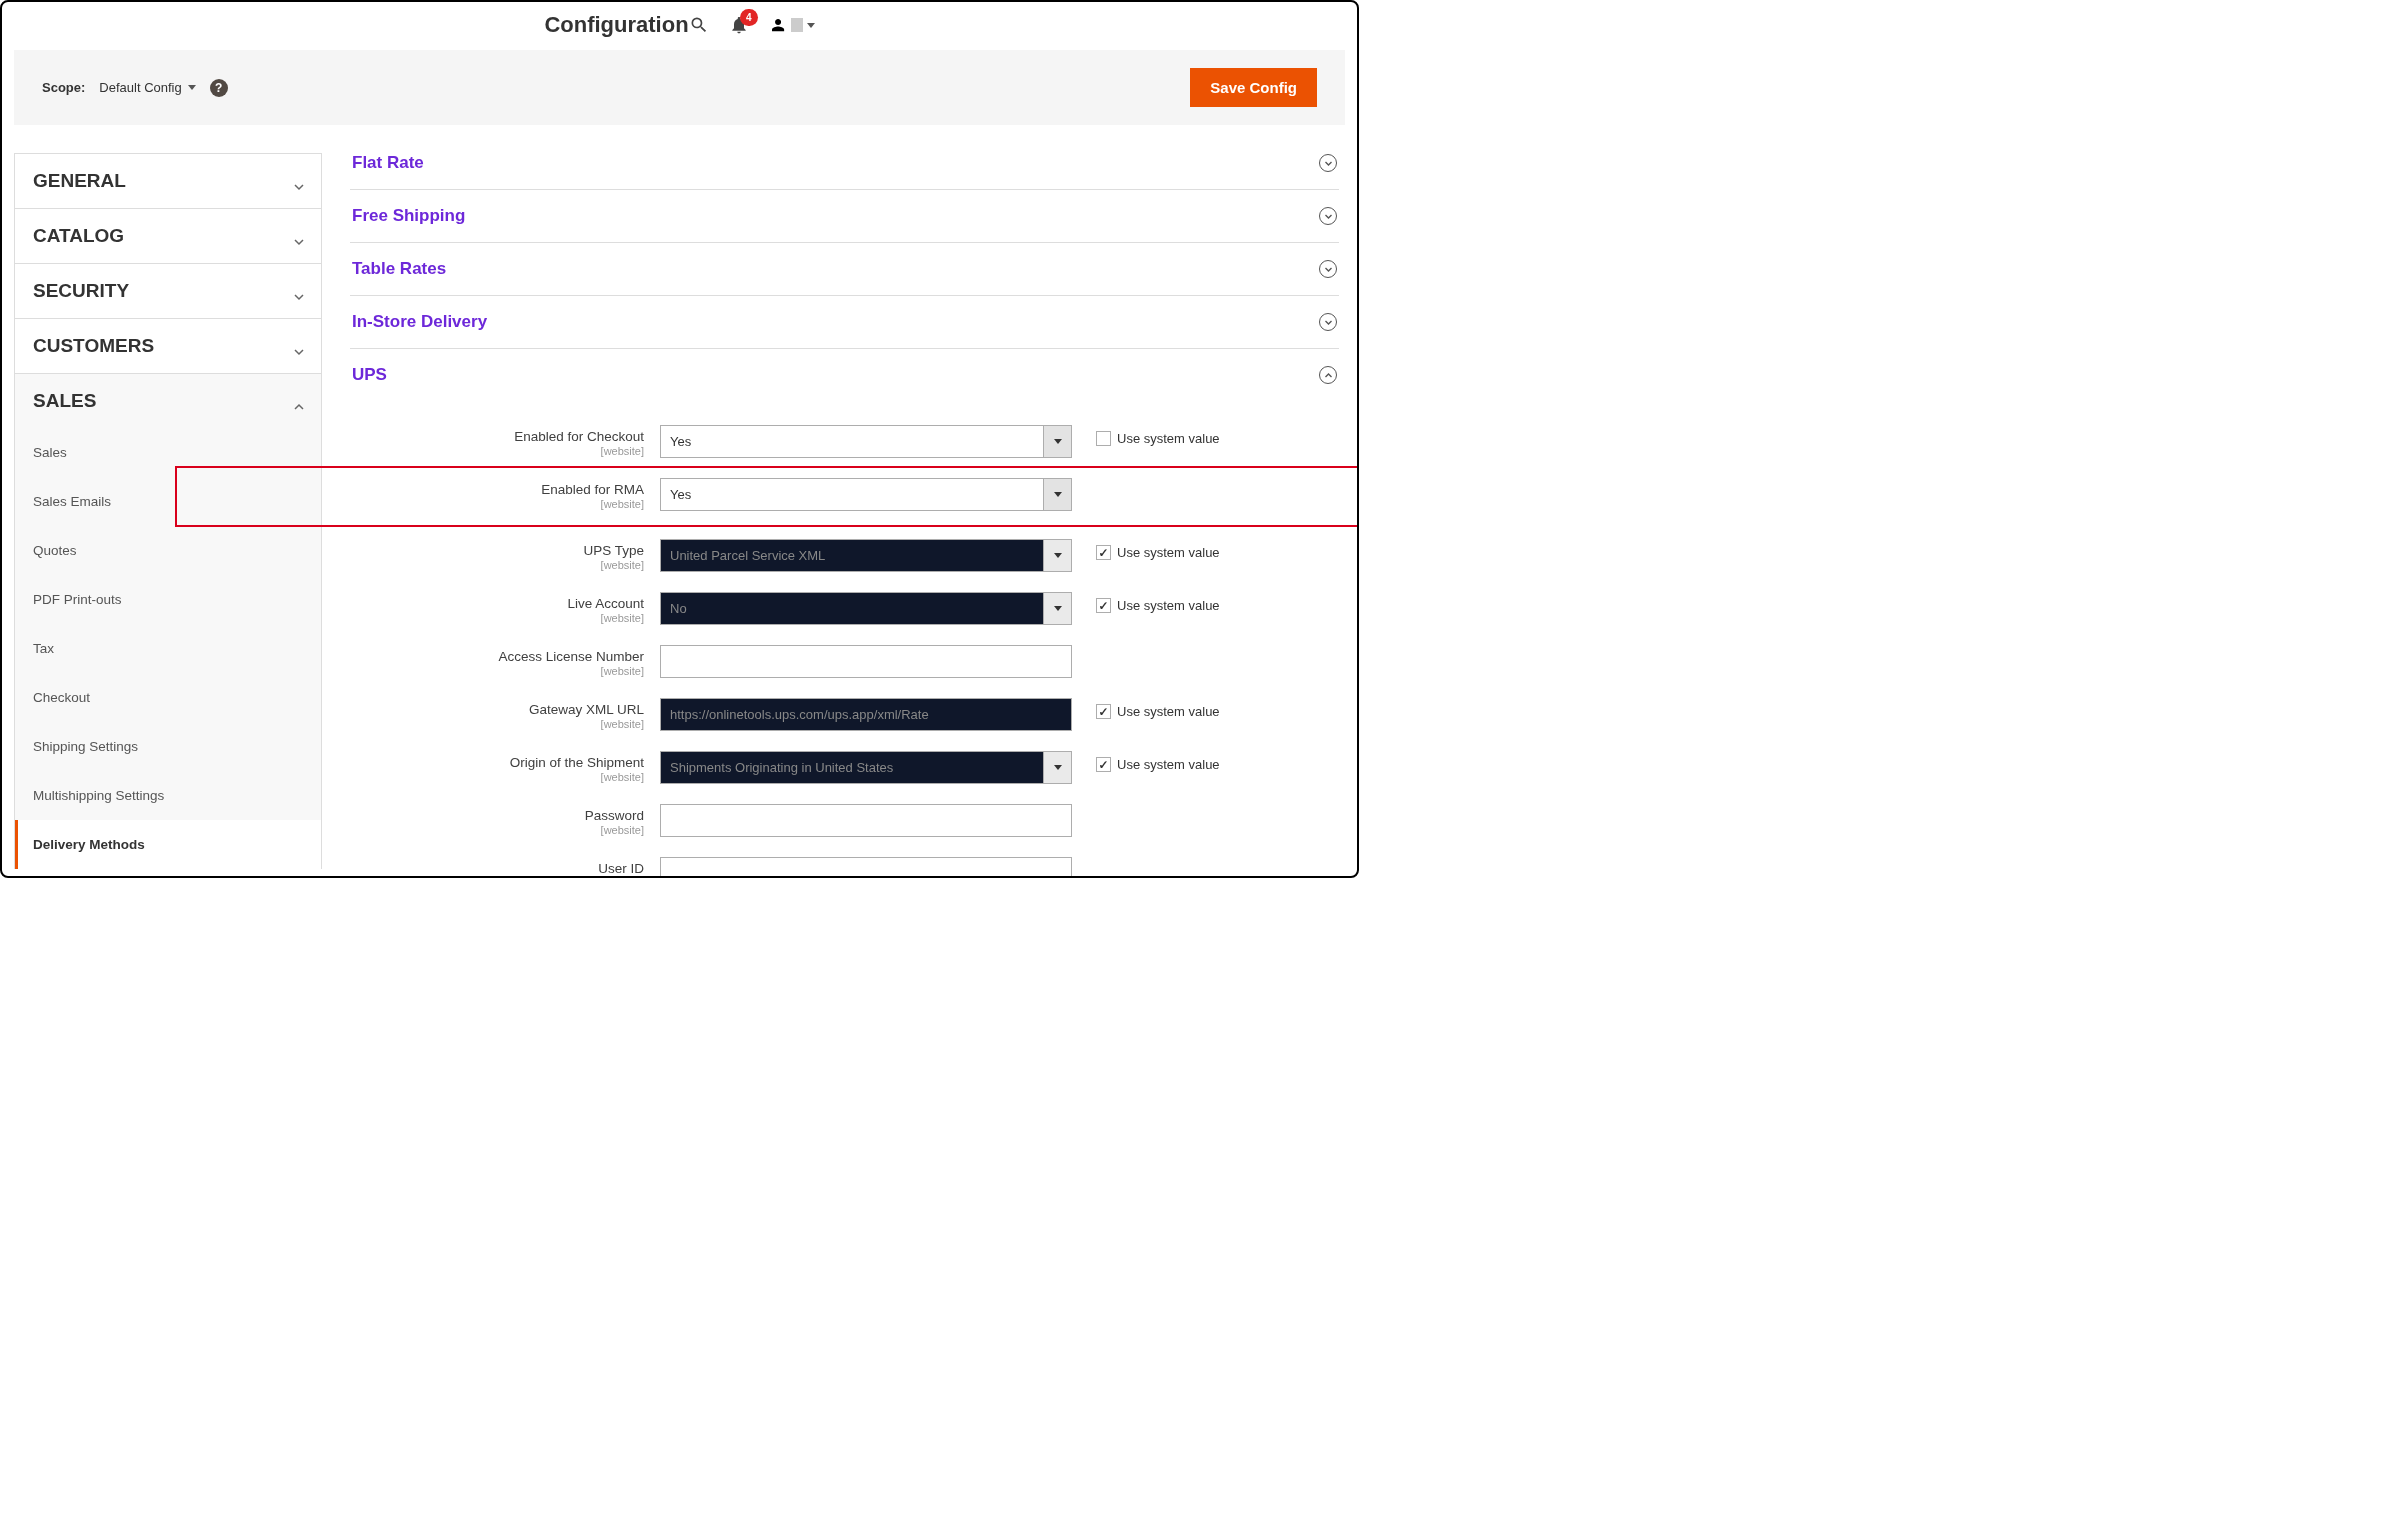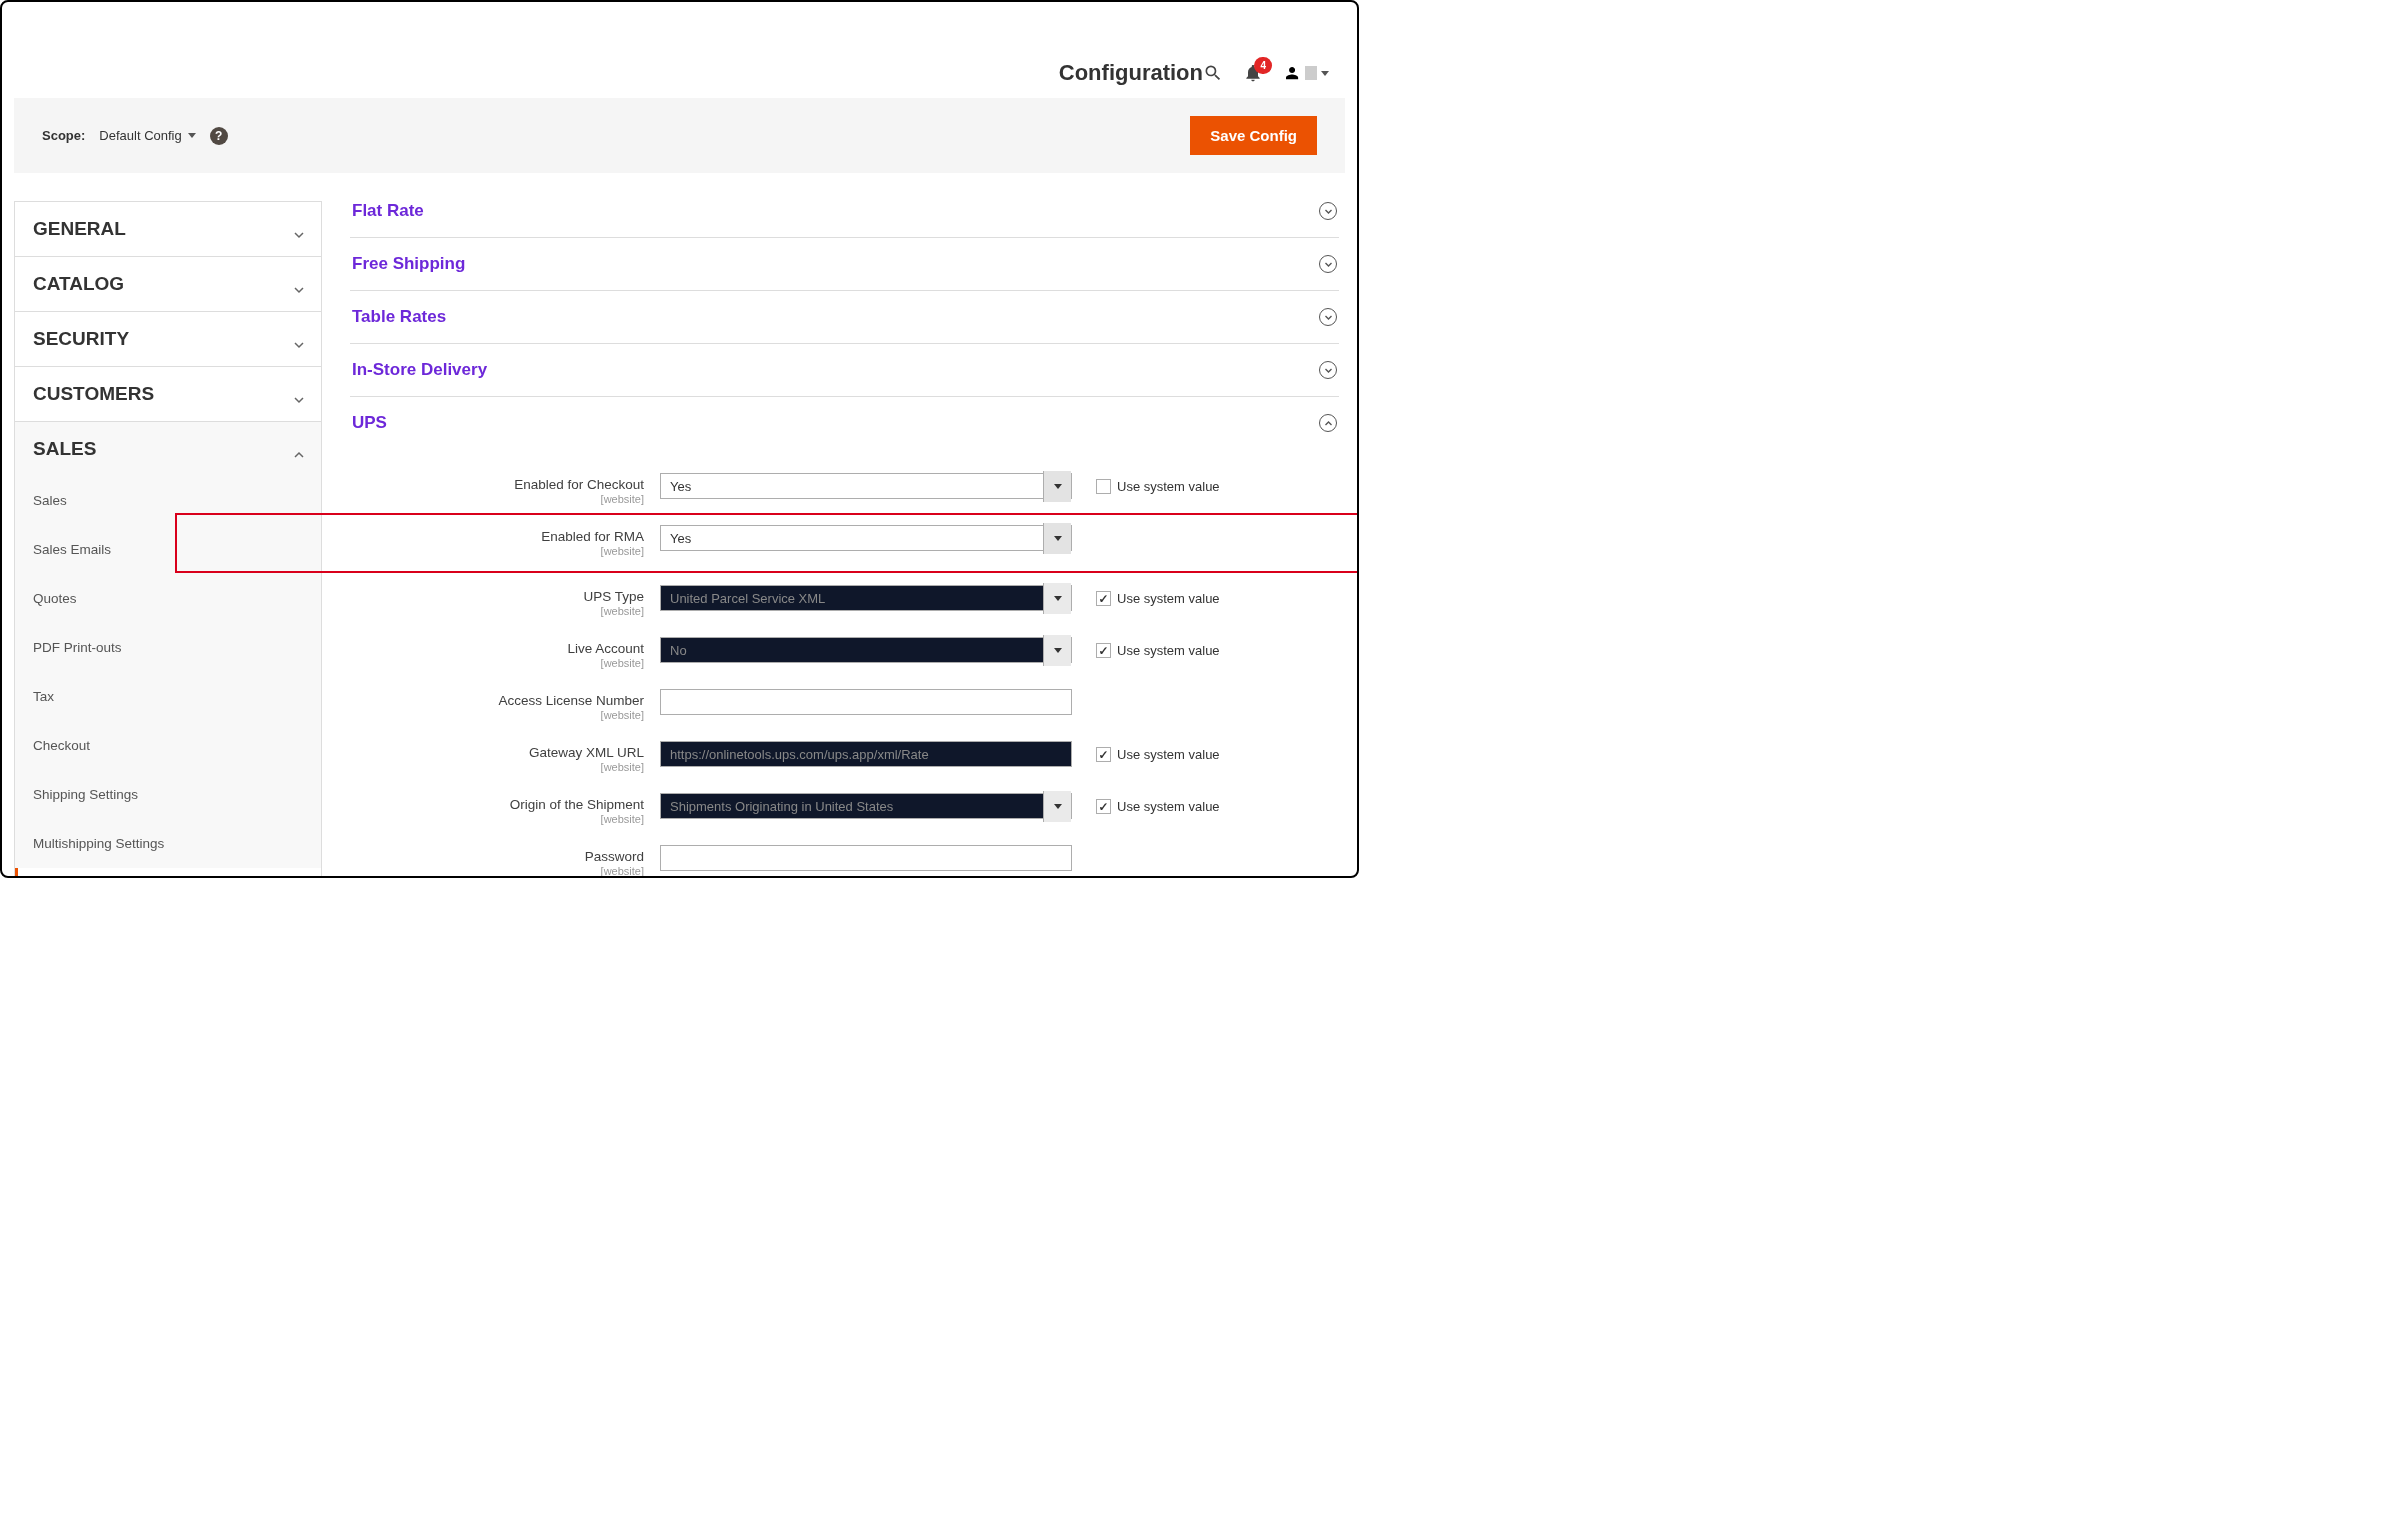--- a/index.html
+++ b/index.html
@@ -15,23 +15,22 @@
       border: 2px solid #000;
       border-radius: 8px;
       width: 1359px;
       height: 878px;
       overflow: hidden;
       position: relative;
     }
     .page-header {
       display: flex;
       align-items: center;
-      justify-content: flex-end;
+      justify-content: center;
       padding: 10px 28px 12px 28px;
-      margin-top: 48px;
     }
     .page-title {
       font-size: 22px;
       font-weight: 600;
       color: #333;
     }
     .header-actions {
       display: flex;
       align-items: center;
       gap: 20px;
@@ -241,21 +240,21 @@
       font-size: 11px;
       color: #999;
       display: block;
       margin-top: 1px;
     }
     .form-control-col {
       width: 412px;
     }
     .form-select, .form-input {
       width: 100%;
-      height: 26px;
+      height: 33px;
       border: 1px solid #adadad;
       font-size: 13px;
       padding: 0 9px;
       background: #fff;
       color: #333;
     }
     .form-select {
       display: flex;
       align-items: center;
       justify-content: space-between;

